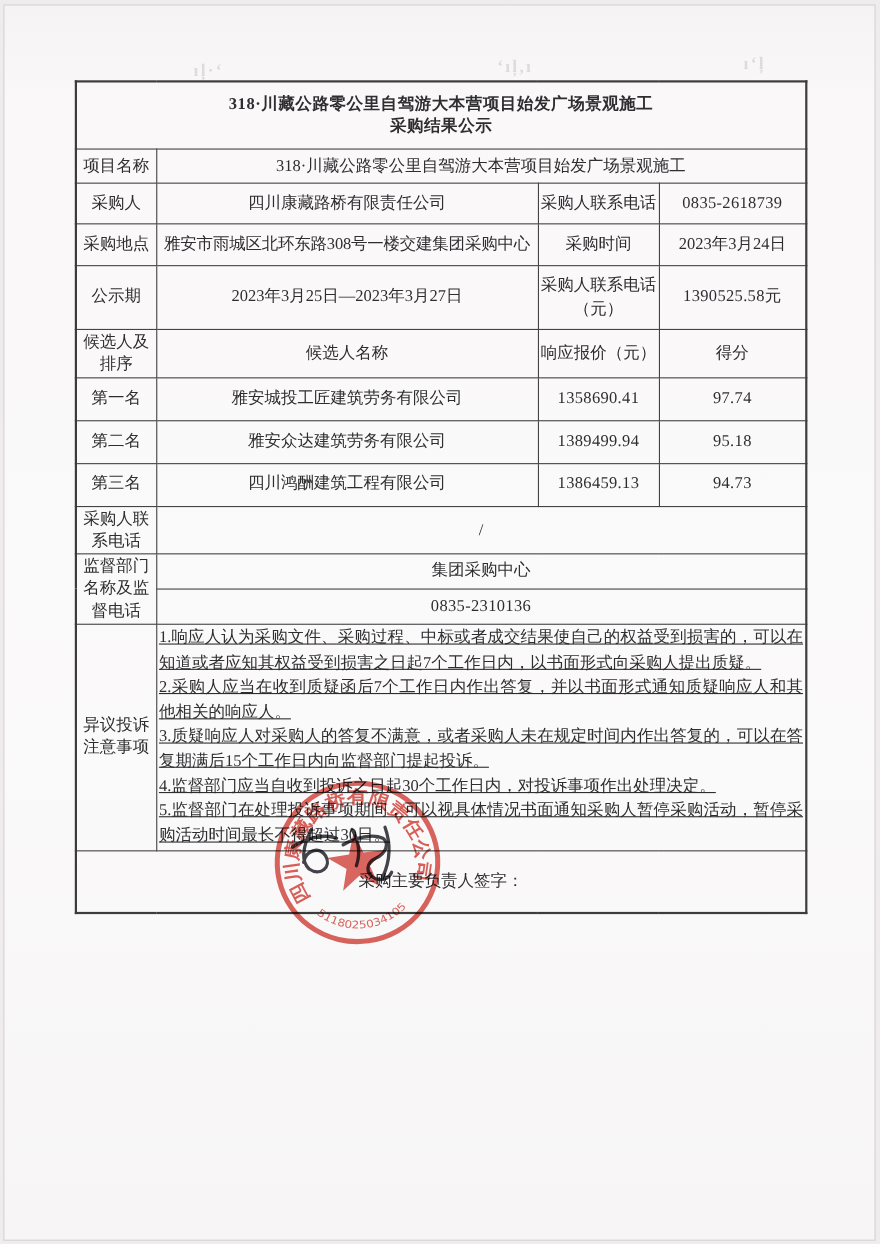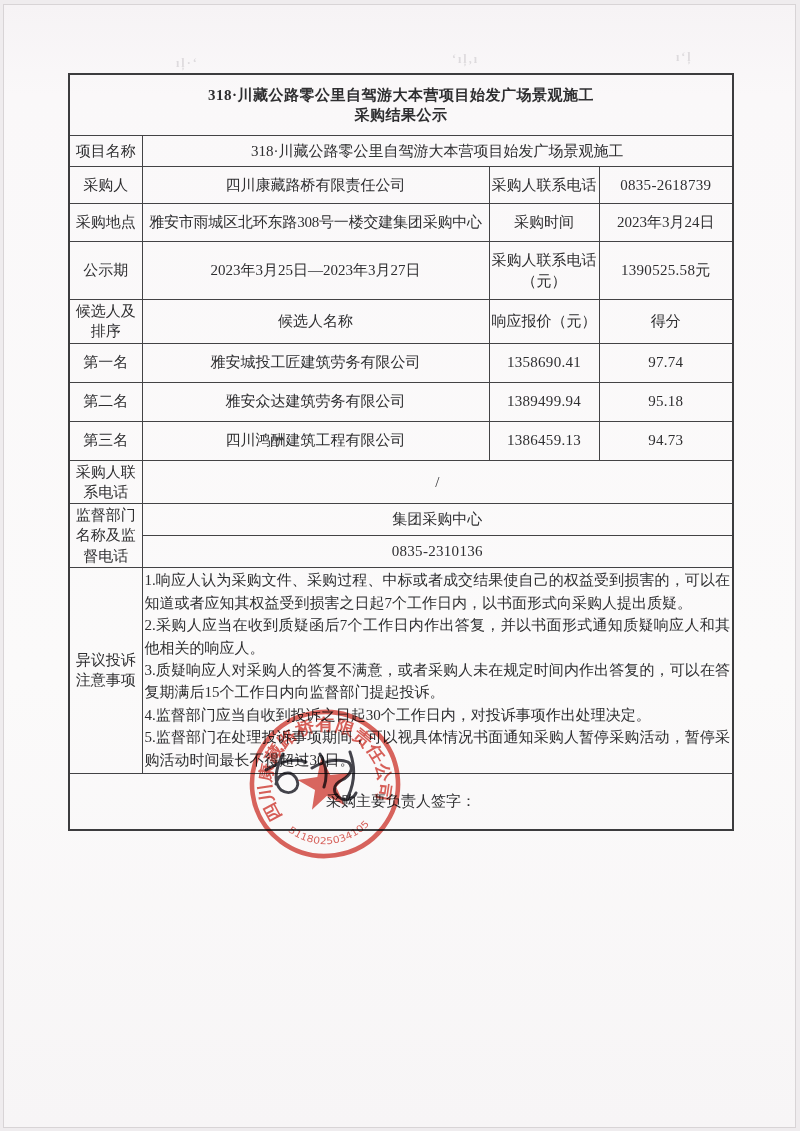--- a/index.html
+++ b/index.html
@@ -7,21 +7,21 @@
     width:800px;height:1131px;position:relative;overflow:hidden;
     background:#efecee;
     font-family:"Liberation Serif","DejaVu Serif",serif;
     color:#2e2e30;
   }
   .paper{
     position:absolute;left:3px;top:4px;right:4px;bottom:3px;
     background:linear-gradient(180deg,#f6f3f5 0%,#faf8f9 8%,#fbfafa 60%,#f7f5f6 100%);
     border:1px solid #d8d4d6;
   }
-  .smudge{position:absolute;color:#9a969c;opacity:.28;font-size:12px;letter-spacing:2px;
+  .smudge{position:absolute;color:#9a969c;opacity:.28;font-size:16px;letter-spacing:2px;
     filter:blur(.4px);pointer-events:none;font-weight:bold;}
   table.doc{
     position:absolute;left:68px;top:73px;width:664px;
     border-collapse:collapse;table-layout:fixed;
     background:transparent;
     border-radius:19px;
   }
   table.doc{border:2.2px solid #3c3c3e;}
   table.doc td{
     border:1.6px solid #434345;
@@ -37,21 +37,21 @@
   .r-location td{height:35px;}
   .r-publicity td{height:55px;}
   .r-candhead td{height:38px;}
   .r-cand td{height:36px;}
   .r-other td{height:36px;}
   .r-superv td{height:23px;}
   .r-objection td{height:203px;}
   .r-sign td{height:53px;}
   td.loc-val{font-size:14.6px;white-space:nowrap;letter-spacing:-.2px;}
   td.obj-text{text-align:left;vertical-align:top;padding:7px 8px 4px 9px;font-size:15px;}
-  .obj-line{line-height:22.4px;text-align:justify;}
+  .obj-line{line-height:22.4px;text-align:justify;text-decoration:underline;}
   td.sign-cell{text-align:left;padding-left:9px;font-size:16px;vertical-align:middle;}
   .num{font-family:"Liberation Serif","DejaVu Serif",serif;letter-spacing:.3px;}
   
   .stamp{
     position:absolute;left:246px;top:706px;width:158px;height:156px;
     transform:rotate(-8deg);
     mix-blend-mode:multiply;opacity:.93;
     pointer-events:none;
   }
   .signature{

